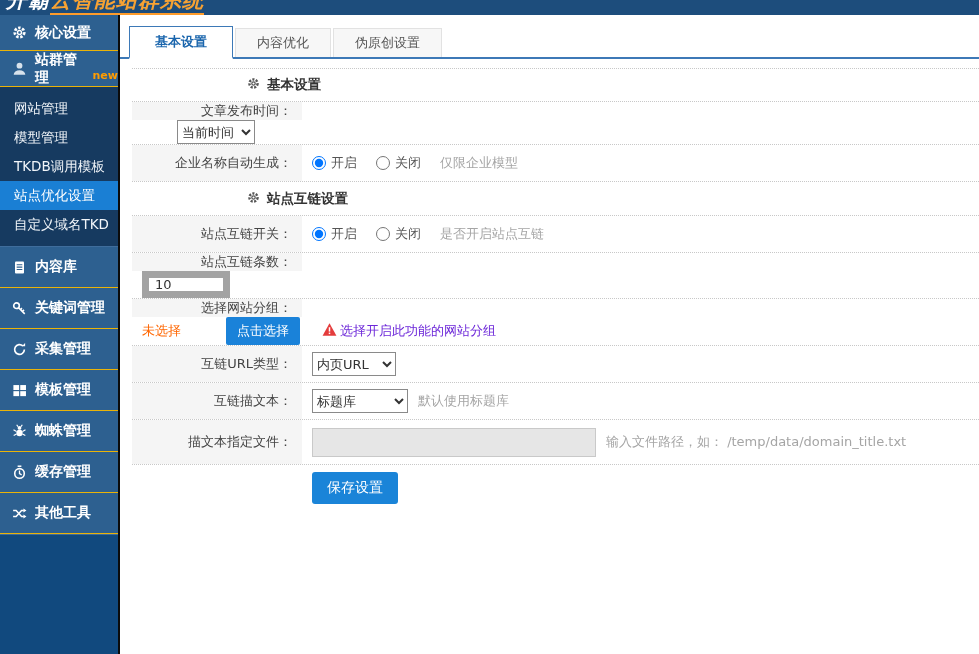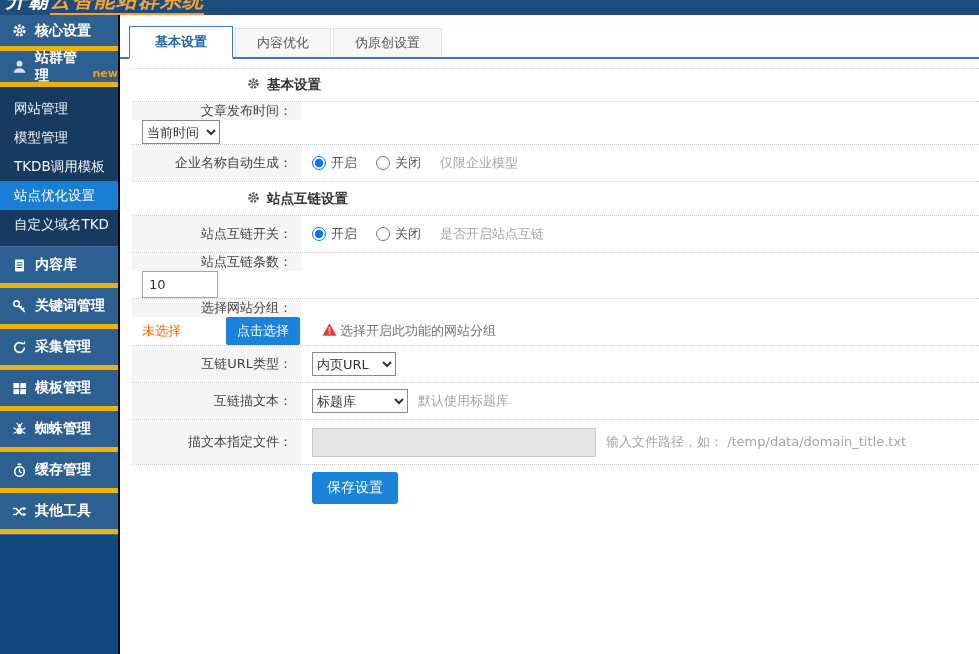--- a/index.html
+++ b/index.html
@@ -45,21 +45,21 @@
   }
   .side-item {
     height: 41px;
     display: flex;
     align-items: center;
     padding-left: 11px;
     gap: 8px;
     color: #ffffff;
     font-size: 14px;
     font-weight: bold;
-    border-bottom: 5px solid #eab308;
+    border-bottom: 1px solid #eab308;
     cursor: pointer;
     position: relative;
   }
   .side-item.compact { height: 36px; }
   .side-item .icon { width: 16px; height: 16px; display: inline-flex; align-items: center; justify-content: center; flex: none; }
   .badge {
     color: #ff9c00;
     font-size: 11px;
     font-weight: bold;
     position: relative;
@@ -157,27 +157,27 @@
   .row.tall { min-height: 42px; flex-direction: column; }
   .row.file-row { min-height: 45px; }
   select {
     height: 24px;
     border: 1px solid #8a8a8a;
     background: #fff;
     font-size: 13px;
     color: #333;
     font-family: inherit;
   }
-  .sel-time { width: 78px; }
+  .sel-time { width: 78px; margin-left: 35px; }
   .sel-url { width: 84px; }
   .sel-anchor { width: 96px; }
   .txt-input {
-    width: 76px;
+    width: 88px;
     height: 27px;
-    border: 1px solid #a3a3a3;
+    border: 7px solid #a3a3a3;
     padding: 2px 6px;
     font-size: 13px;
     color: #333;
     font-family: inherit;
   }
   .file-input {
     width: 284px;
     height: 29px;
     background: #e6e6e6;
     border: 1px solid #c9c9c9;
@@ -196,21 +196,21 @@
     padding: 5px 11px;
     border-radius: 2px;
     cursor: pointer;
     font-family: inherit;
     margin-left: 33px;
   }
   .warning {
     display: flex;
     align-items: center;
     gap: 3px;
-    color: #737373;
+    color: #6d28d9;
     font-size: 13px;
     margin-left: 12px;
     white-space: nowrap;
   }
   .save-row { display: flex; padding: 7px 0 0 180px; }
   .btn-save {
     background: #1a84d8;
     color: #fff;
     border: none;
     font-size: 14px;

